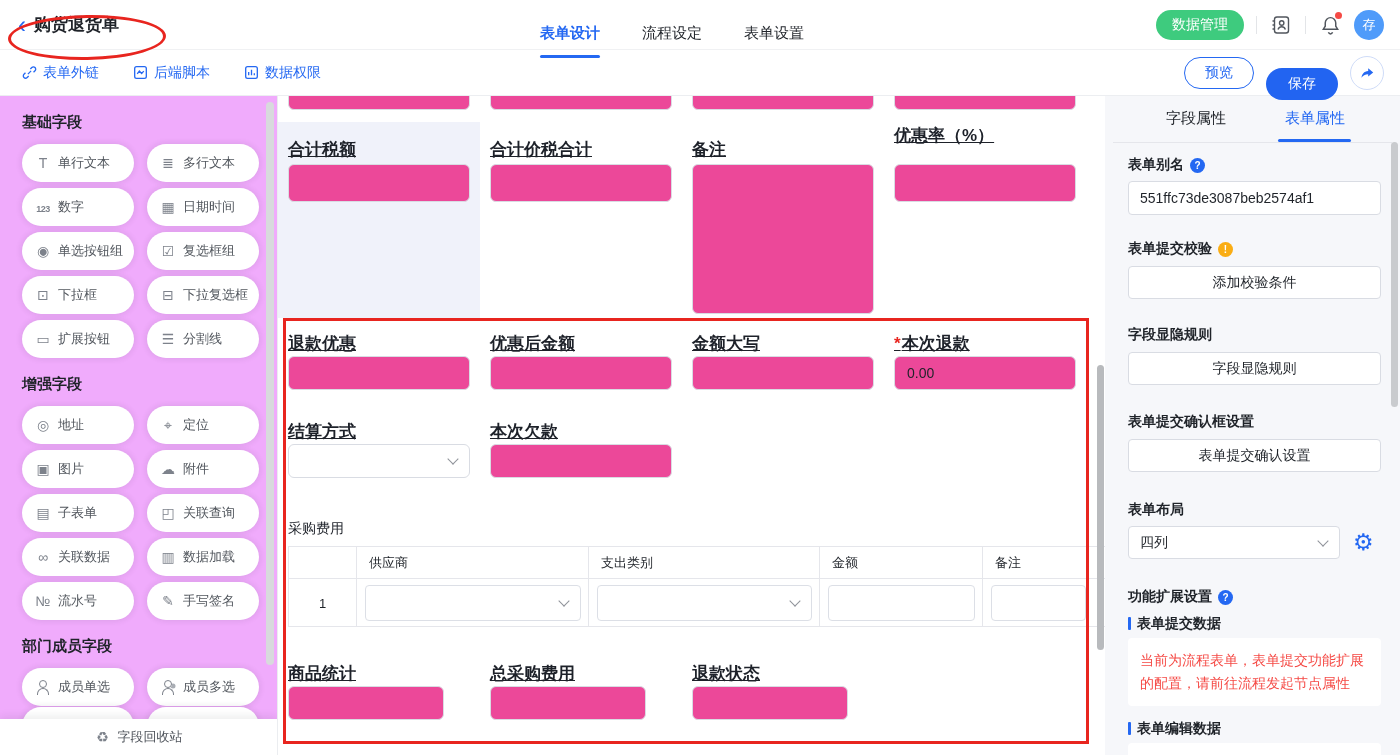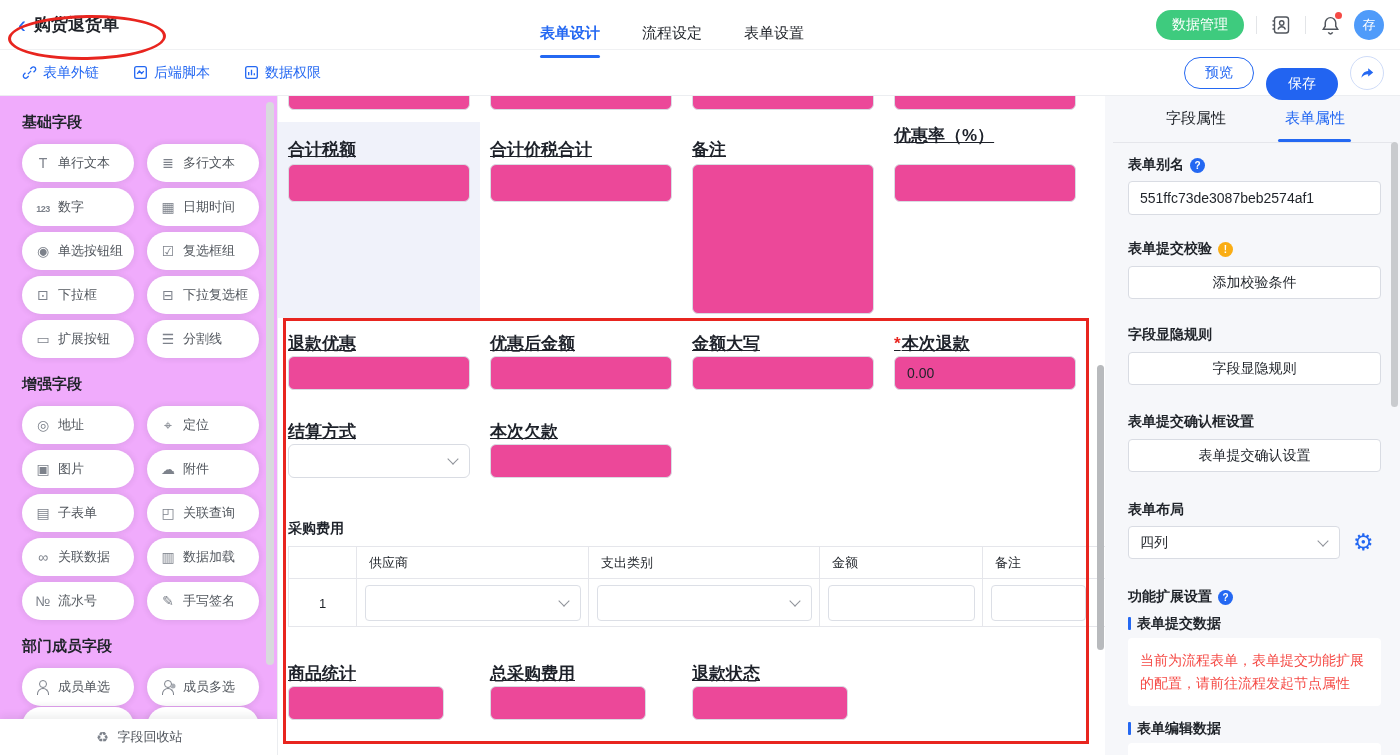--- a/index.html
+++ b/index.html
@@ -54,21 +54,21 @@
   
   .canvas { flex:1; position:relative; background:#fff; overflow:hidden; }
   .flabel { position:absolute; font-size:17px; font-weight:600; color:#1d2129; white-space:nowrap;text-decoration:underline; }
   .req { color:#e8251f; margin-right:1px; }
   .inp { position:absolute; background:#ec4899; border:1px solid #d9dce3; border-radius:6px; }
   .inp.val { font-size:14px; color:#1f2329; padding:8px 0 0 12px; }
   .sel { position:absolute; background:#fff; border:1px solid #d9dce3; border-radius:6px; }
   .chev { position:absolute; right:12px; top:50%; width:8px; height:8px; margin-top:-6px; border-right:1.6px solid #8f939a; border-bottom:1.6px solid #8f939a; transform:rotate(45deg); }
   .hl-cell { position:absolute; background:#f0f2fa; }
   .redbox { position:absolute; border:3px solid #e8251f; z-index:6; pointer-events:none; }
-  .stb-label { position:absolute; font-size:14px; font-weight:700; color:#1d2129;text-align:right; }
+  .stb-label { position:absolute; font-size:14px; font-weight:400; color:#1d2129;text-align:right; }
   .stable { position:absolute; border:1px solid #e5e6eb; background:#fff; display:grid; grid-template-columns:68px 232px 231px 163px 1fr; grid-template-rows:32px 48px; }
   .stable .th { border-right:1px solid #e5e6eb; border-bottom:1px solid #e5e6eb; font-size:13px; color:#1f2329; display:flex; align-items:center; padding-left:12px; }
   .stable .td { border-right:1px solid #e5e6eb; position:relative; }
   .stable .idx { display:flex; align-items:center; justify-content:center; font-size:13px; color:#1f2329; }
   .cell-sel,.cell-inp { position:absolute; left:8px; top:6px; height:36px; background:#fff; border:1px solid #dcdfe6; border-radius:4px; }
   .canvas-scroll { position:absolute; width:7px; border-radius:4px; background:#b8babd; cursor:pointer; }
   .topdot { position:absolute; width:9px; height:9px; border-radius:50%; background:#c4c6c9; }
 
   
   .panel { width:295px; background:#f6f7fa; position:relative; flex:none; }

